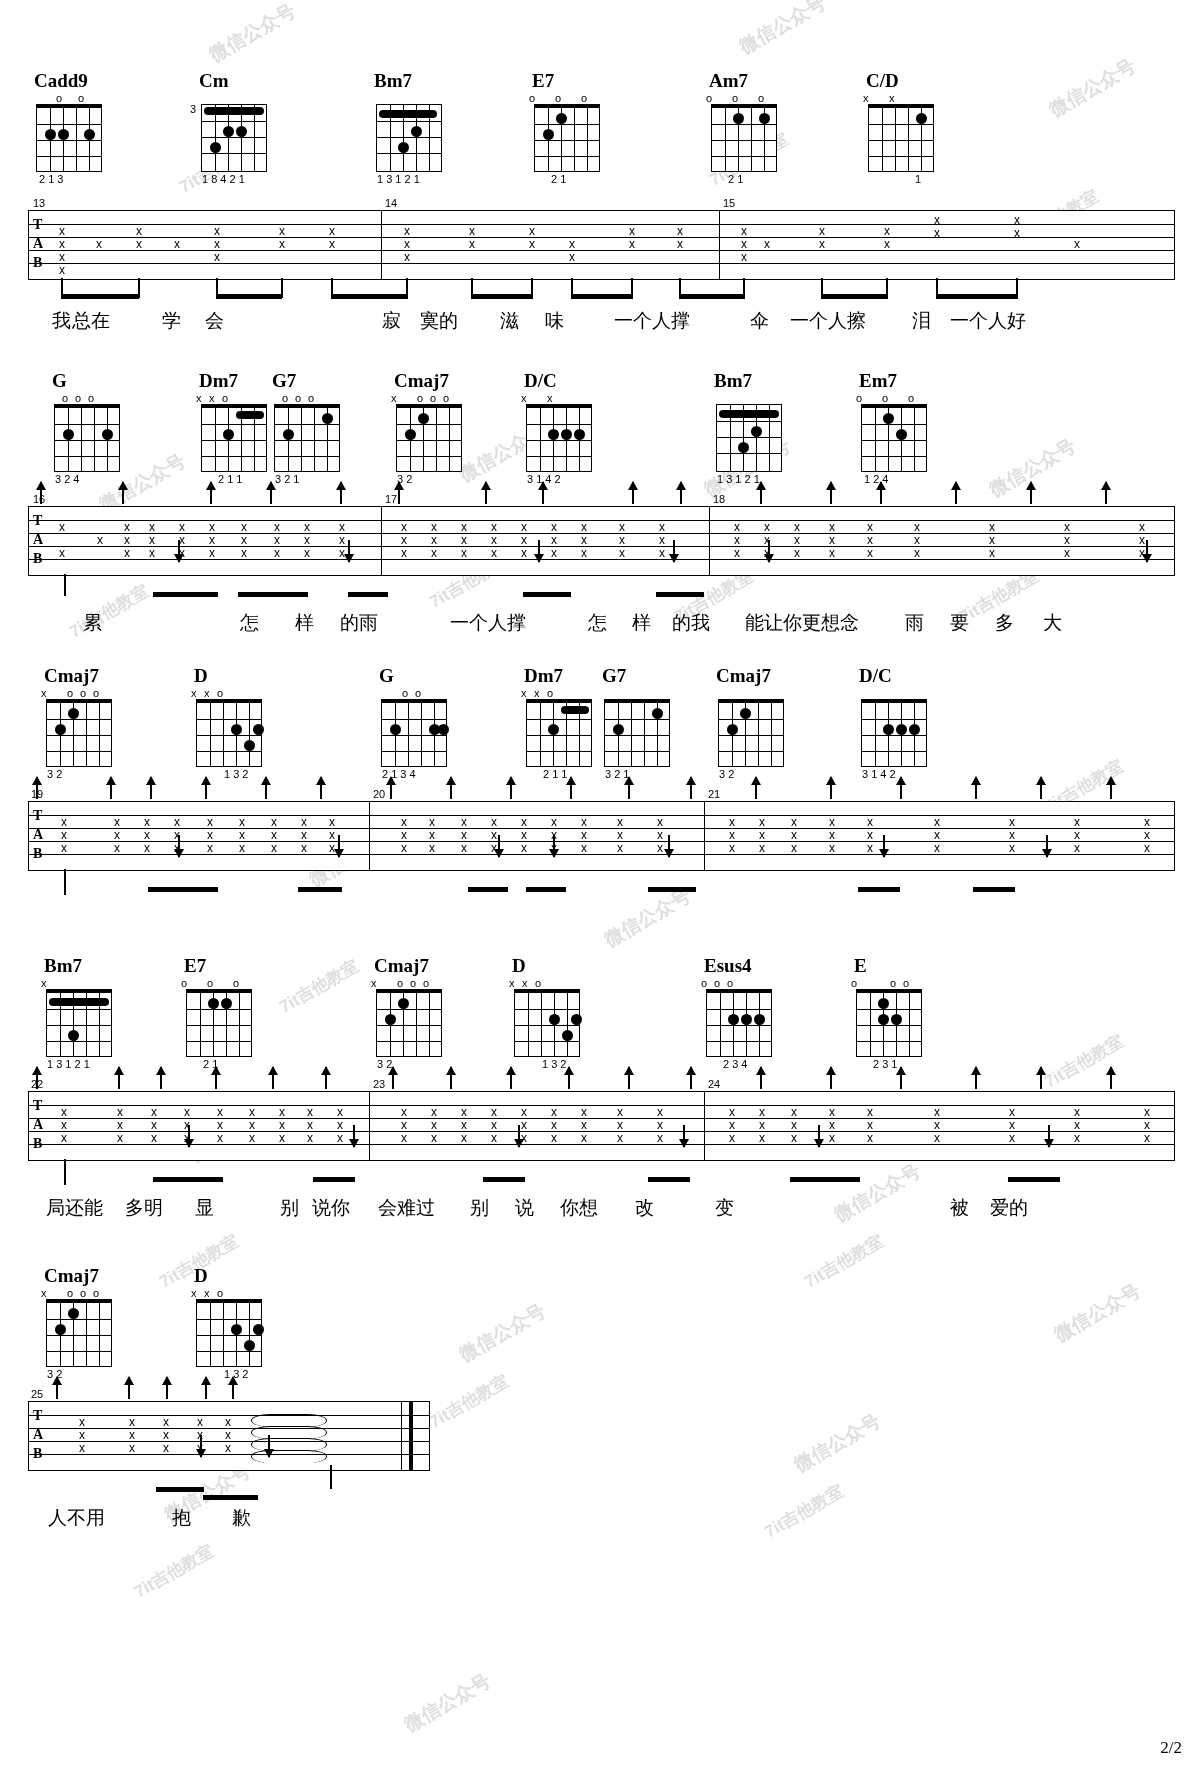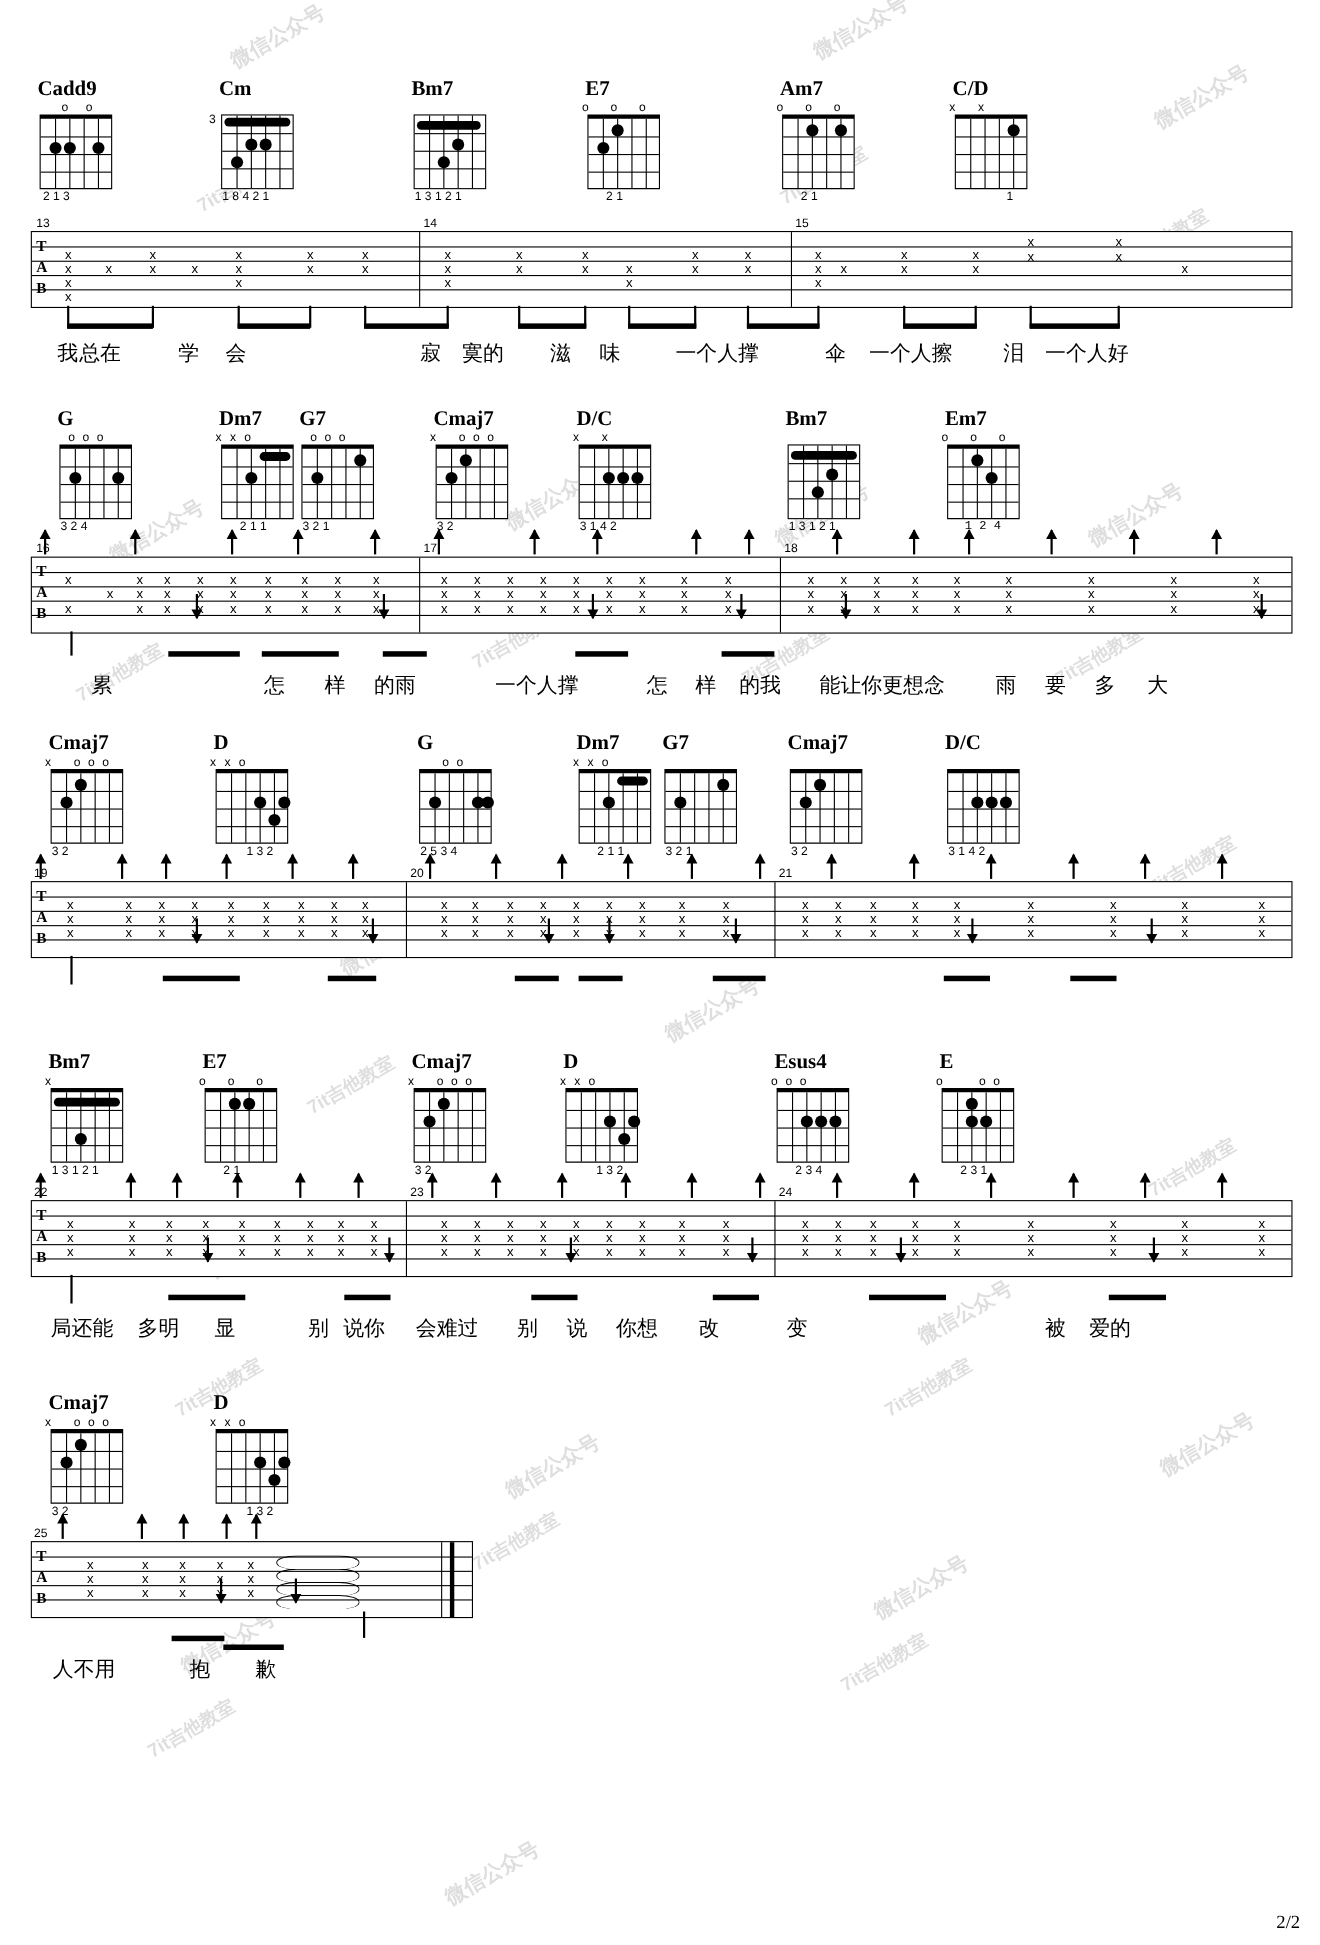--- a/index.html
+++ b/index.html
@@ -485,21 +485,21 @@
           <div class="v" style="left:26px;"></div>
         <div class="v" style="left:39px;"></div>
           <div class="v" style="left:52px;"></div>
         <div class="h" style="top:16px;"></div>
           <div class="h" style="top:32px;"></div>
           <div class="h" style="top:48px;"></div>
         <div class="dot" style="left:21px;top:5px;"></div>
         <div class="dot" style="left:34px;top:21px;"></div>
       </div>
       <div class="fingers">
-          <span style="left:16px;font-family:Liberation Mono, monospace;">1 2    4</span>
+          <span style="left:3px;">1 2    4</span>
         </div>
     </div>
 
     <div>
       <div class="arrowup" style="left:40px;top:112px;height:22px;"></div>
       <div class="arrowup" style="left:122px;top:112px;height:22px;"></div>
       <div class="arrowup" style="left:210px;top:112px;height:22px;"></div>
       <div class="arrowup" style="left:270px;top:112px;height:22px;"></div>
       <div class="arrowup" style="left:340px;top:112px;height:22px;"></div>
       <div class="arrowup" style="left:398px;top:112px;height:22px;"></div>
@@ -704,21 +704,21 @@
         <div class="v" style="left:39px;"></div>
           <div class="v" style="left:52px;"></div>
         <div class="h" style="top:16px;"></div>
           <div class="h" style="top:32px;"></div>
           <div class="h" style="top:48px;"></div>
         <div class="dot" style="left:8px;top:21px;"></div>
         <div class="dot" style="left:47px;top:21px;"></div>
         <div class="dot" style="left:56px;top:21px;"></div>
       </div>
       <div class="fingers">
-          <span style="left:1px;">2 5   3 4</span>
+          <span style="left:1px;">2 1   3 4</span>
         </div>
     </div>
 
     <div class="chord" style="left:520px;top:0;">
       <div class="cname">Dm7</div>
       <div class="topmark">
           <span style="left:1px;">x</span>
           <span style="left:14px;">x</span>
           <span style="left:27px;">o</span>
         </div>

